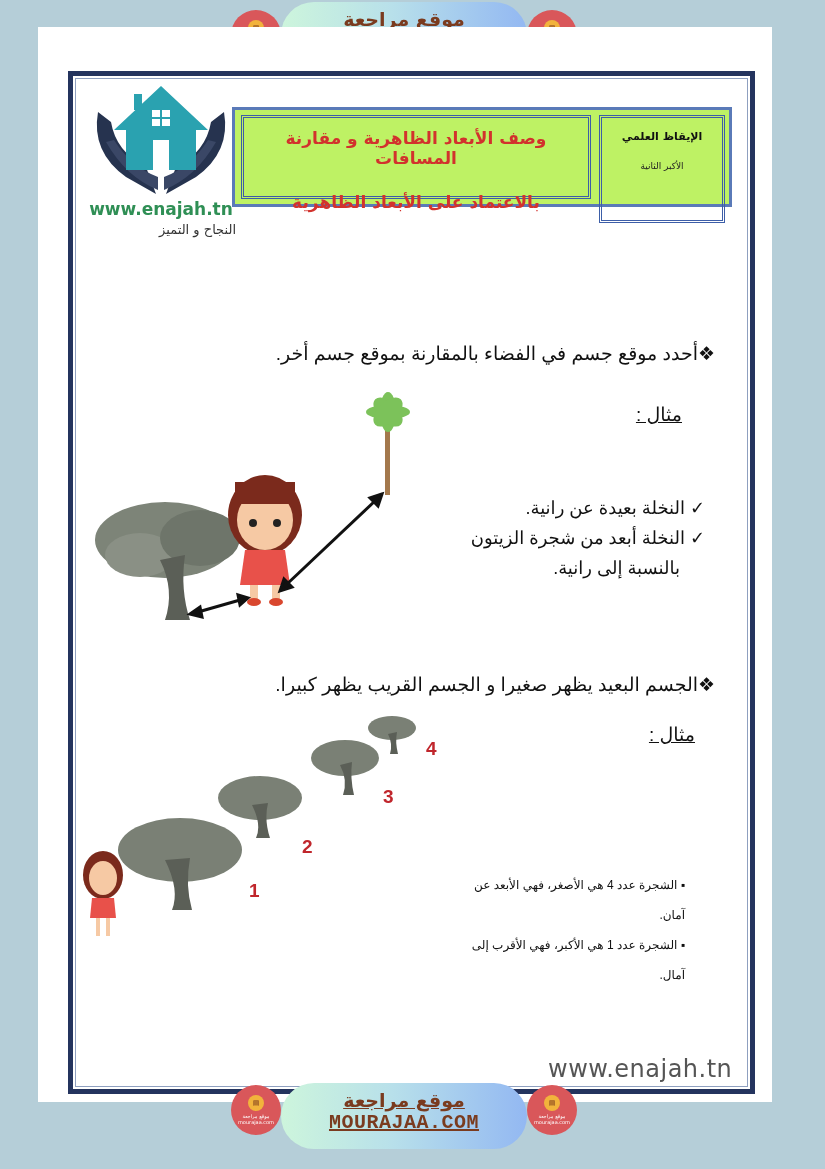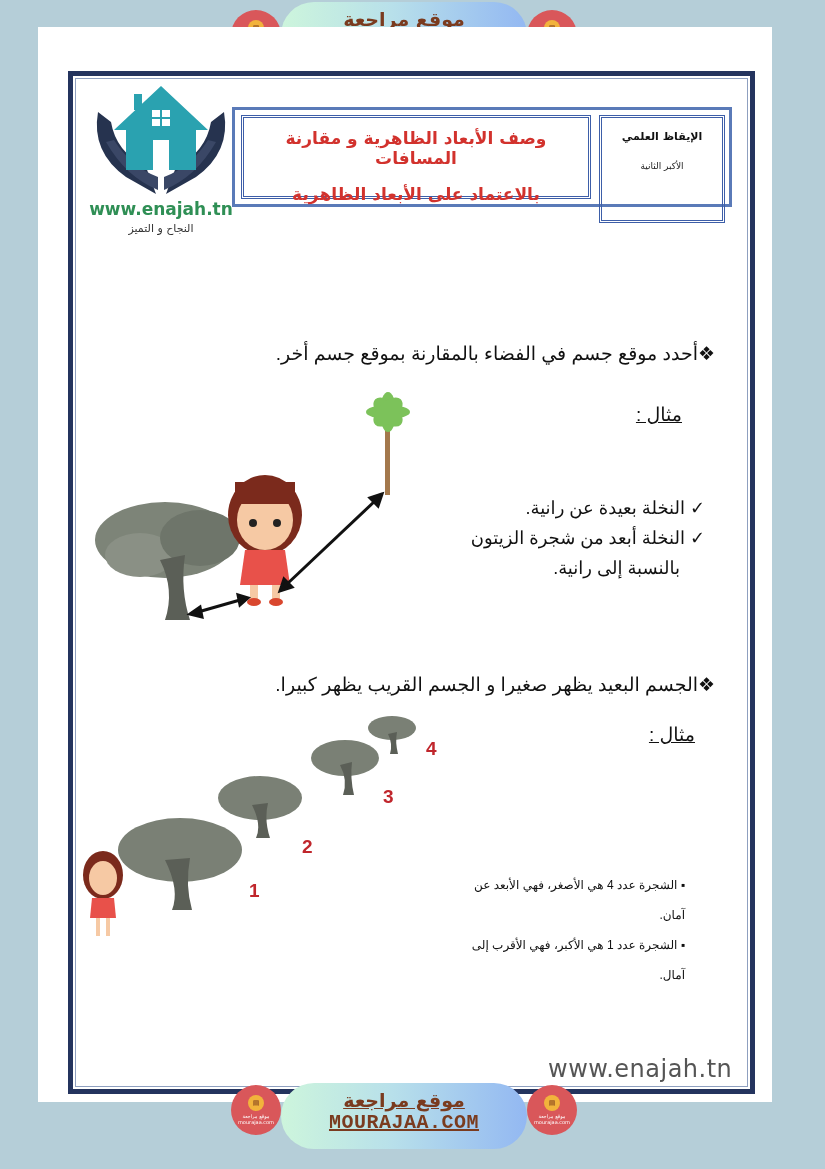--- a/index.html
+++ b/index.html
@@ -48,34 +48,34 @@
   .badge.l { left:231px; }
   .badge.r { left:527px; }
 
   
   .logo { position:absolute; left:86px; top:82px; width:150px; height:160px; }
   .logo .url {
     position:absolute; left:0; top:117px; width:150px; text-align:center;
     font-family:"DejaVu Sans", sans-serif; font-weight:bold; font-size:17px; color:#2f8f55;
   }
   .logo .slogan {
-    position:absolute; left:0; top:140px; width:150px; text-align:center;
-    font-size:11px; color:#333; direction:rtl;
+    position:absolute; left:0; top:140px; width:150px; text-align:right;
+    font-size:13px; color:#333; direction:rtl;
   }
   .title-box {
     position:absolute; left:232px; top:107px; width:500px; height:100px;
-    border:3px solid #5a7ab8; box-sizing:border-box; background:#ffffff;
+    border:3px solid #5a7ab8; box-sizing:border-box; background:#bef264;
   }
   .title-main {
     position:absolute; left:6px; top:5px; width:350px; height:84px;
     border:3px double #3d5ea8; box-sizing:border-box;
     text-align:center; direction:rtl; color:#d2322d; font-weight:bold;
   }
   .title-main .l1 { display:block; font-size:17px; margin-top:10px; }
-  .title-main .l2 { display:block; font-size:17px; margin-top:16px; }
+  .title-main .l2 { display:block; font-size:17px; margin-top:24px; }
   .title-side {
     position:absolute; left:364px; top:5px; width:126px; height:108px;
     border:3px double #3d5ea8; box-sizing:border-box;
     text-align:center; direction:rtl;
   }
   .title-side .s1 { display:block; font-size:11px; font-weight:bold; margin-top:12px; color:#111; }
   .title-side .s2 { display:block; font-size:9px; margin-top:18px; color:#222; }
 
   
   .rtl { direction:rtl; text-align:right; position:absolute; color:#111; font-family:"Liberation Sans", sans-serif; }

